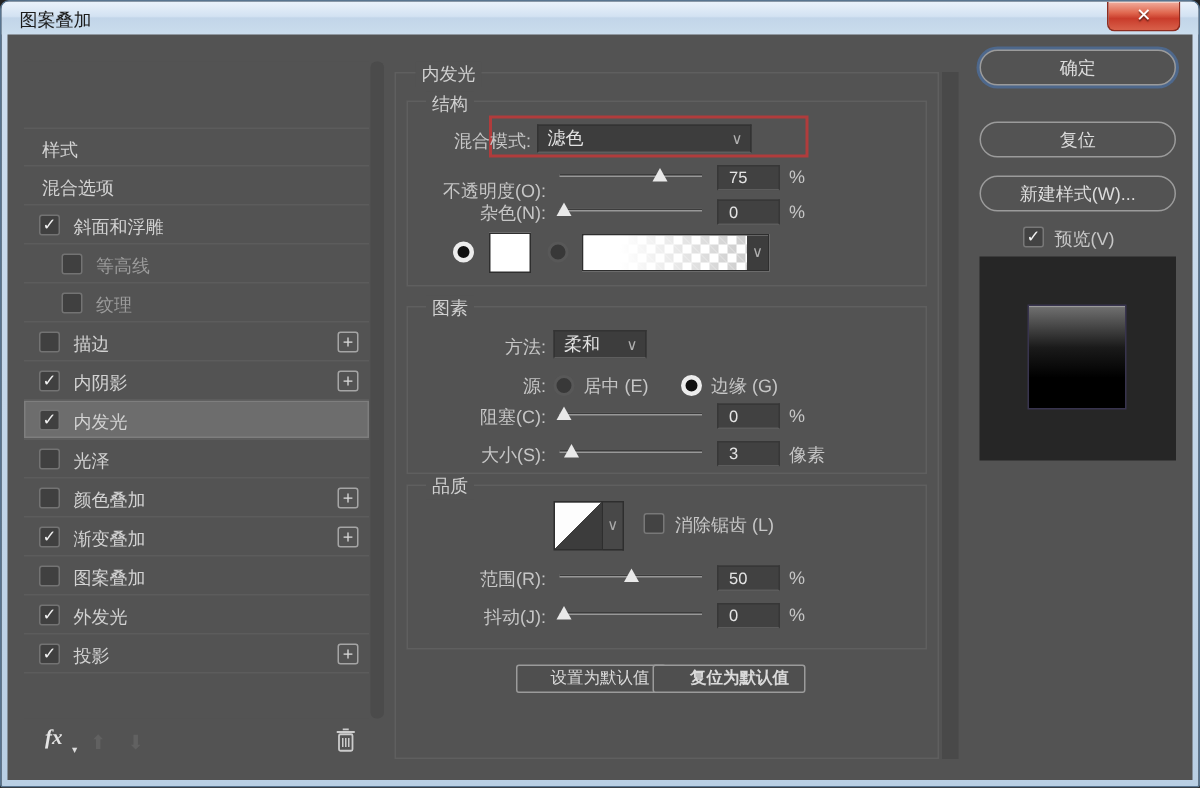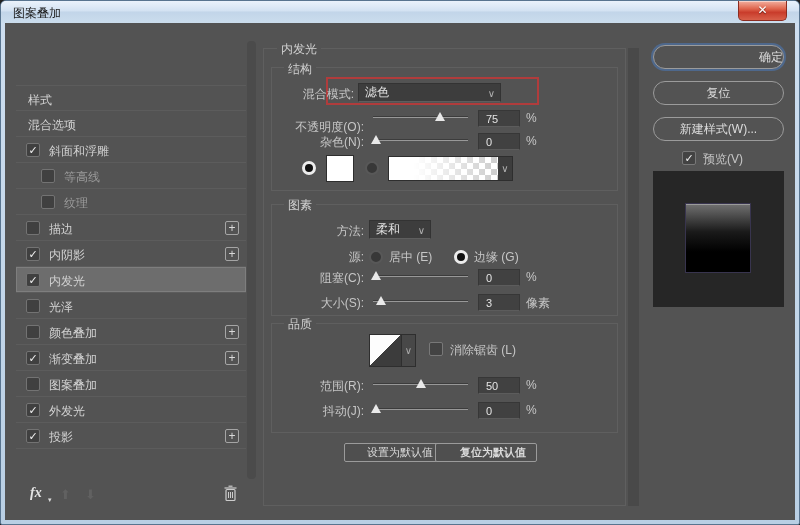--- a/index.html
+++ b/index.html
@@ -320,21 +320,21 @@
     <div class="slider" style="left:368px; top:380px;">
       <div class="track"></div>
       <div class="thumb" style="left: 3%;"></div>
     </div>
     <input class="pfield" style="left: 473px; top: 379px;" value="0">
     <span class="unit" style="left:521px; top:380px;">%</span>
 
     <div class="def-btn" style="left:339px; top:420px; width:100px;">设置为默认值</div>
     <div class="def-btn" style="left:430px; top:420px; width:102px;font-weight:bold;">复位为默认值</div>
 
-    <div class="side-btn focused" style="top:22px;text-align:right;">确定</div>
+    <div class="side-btn focused" style="top:10px;">确定</div>
     <div class="side-btn" style="top:58px;">复位</div>
     <div class="side-btn" style="top:94px;">新建样式(W)...</div>
     <div class="pcheck checked" style="left:677px; top:128px;"><span>✓</span></div>
     <span class="radio-lbl" style="left:698px; top:128px;">预览(V)</span>
 
     <div class="preview-panel">
       <div class="preview-sq"></div>
     </div>
 
   </div>

